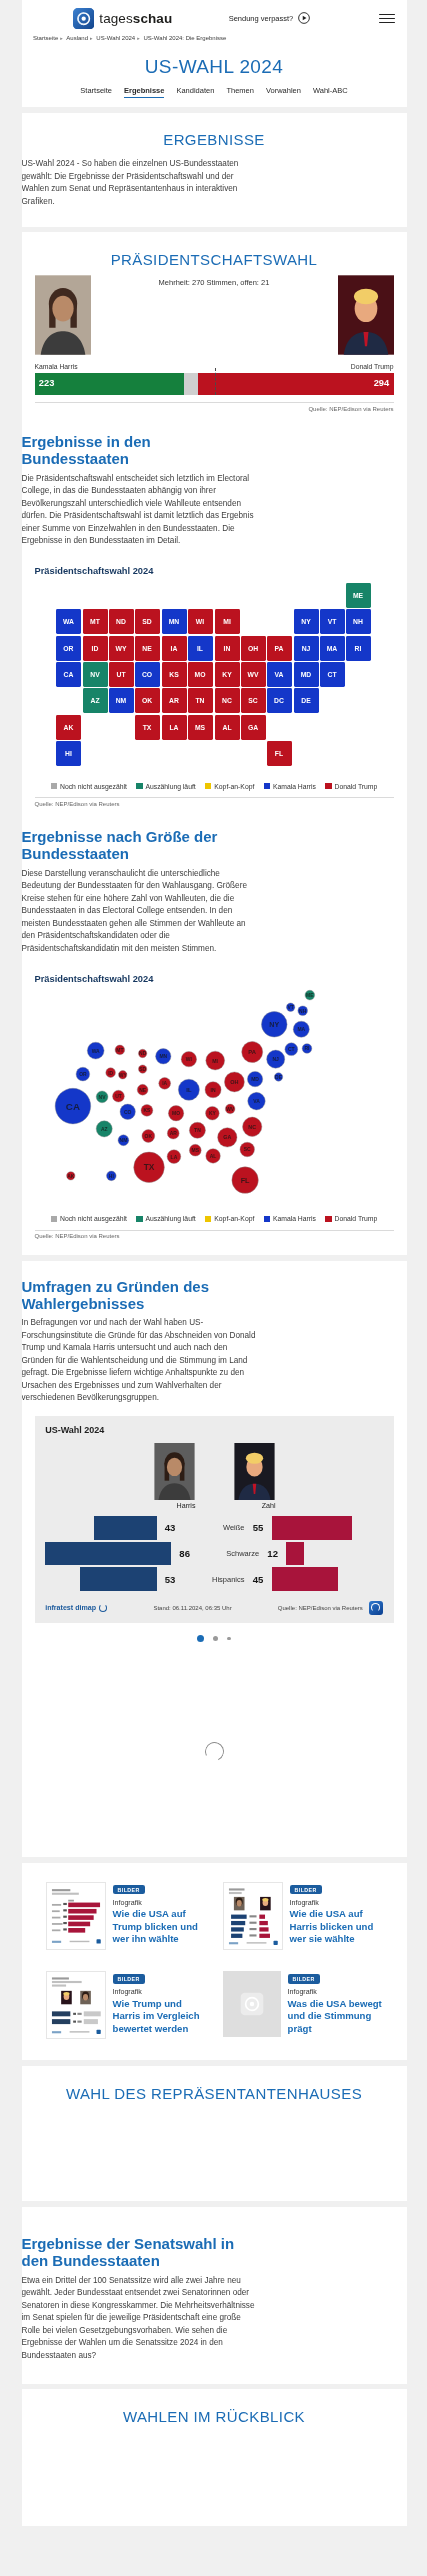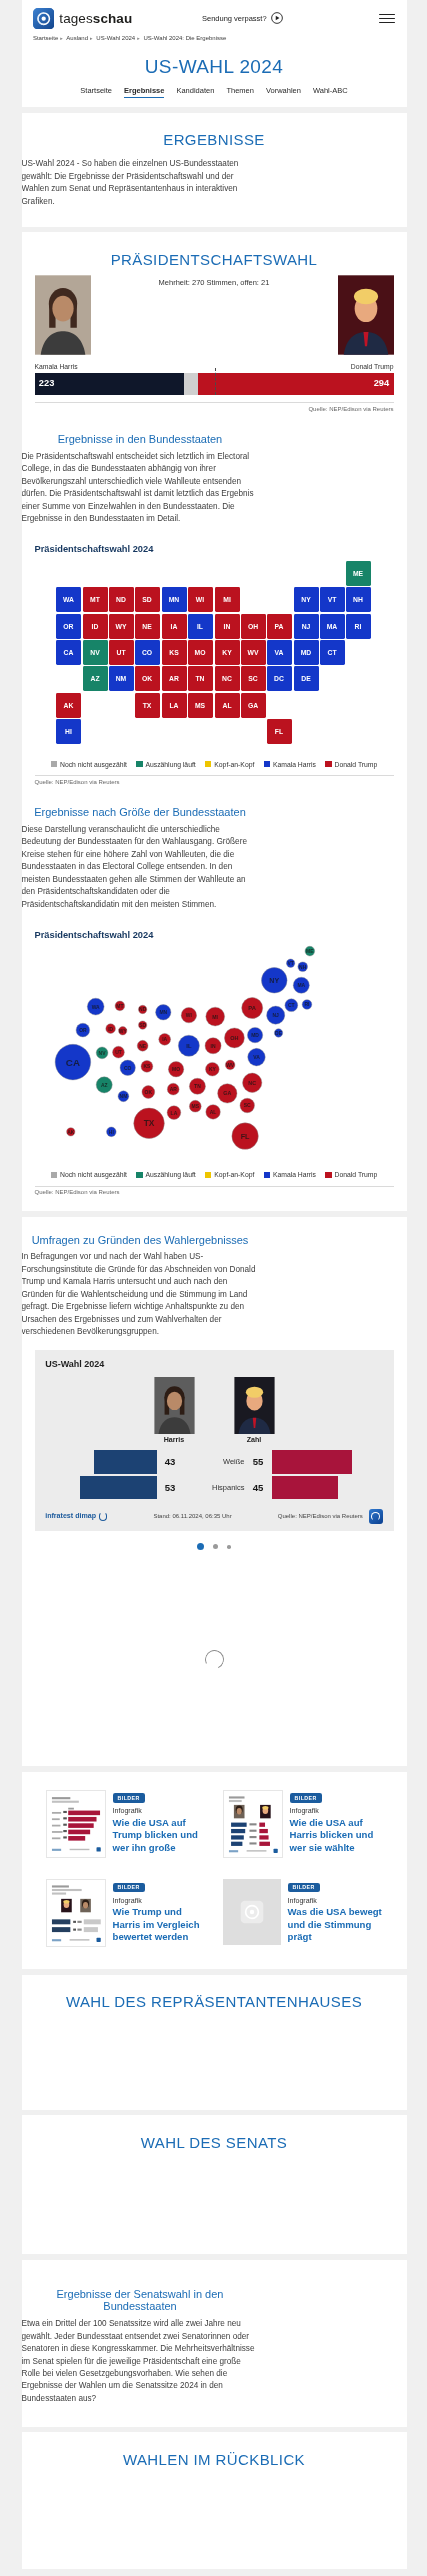--- a/index.html
+++ b/index.html
@@ -1,39 +1,39 @@
 <!DOCTYPE html>
 <html style="font-size:11.4px"><head>
 <meta charset="utf-8">
 <style>
   html,body{margin:0;padding:0;background:#f0f0f0;font-family:"Liberation Sans",sans-serif;}
   .page{width:428px;margin:0 auto;background:#f0f0f0;padding-bottom:0;}
   .card{width:385px;margin:0 auto 5.7px;background:#fff;position:relative;overflow:hidden;}
   a{text-decoration:none;color:inherit;}
 
   
-  .topbar{display:flex;align-items:center;padding:7.8px 11.4px 3.6px;}
+  .topbar{display:flex;align-items:center;padding:7.8px 11.4px 3.6px;margin-left:40px;}
   .brand{display:flex;align-items:center;gap:5px;cursor:pointer;}
   .brand-text{font-size:13.5px;color:#1d1d1b;letter-spacing:0.1px;}
   .brand-text b{font-weight:700;}
   .missed{margin-left:auto;margin-right:auto;display:flex;align-items:center;gap:4.3px;font-size:7.5px;color:#222;cursor:pointer;padding-left:21.4px;}
   .burger{width:15.7px;display:flex;flex-direction:column;gap:2.9px;cursor:pointer;margin-left:auto;}
   .burger span{display:block;height:1.4px;background:#222;border-radius:0.7px;}
   .breadcrumb{padding:2.1px 11.4px 6.4px;font-size:6px;color:#3c3c3c;}
   .breadcrumb .sep{color:#888;margin:0 2.1px;font-size:5px;}
   .pagetitle{margin:8.6px 0 7.1px;text-align:center;color:#1b6cb5;font-size:19px;font-weight:500;letter-spacing:0.4px;}
   .tabs{display:flex;justify-content:center;gap:12px;padding:1.4px 0 8.6px;font-size:7.5px;color:#2a2a2a;}
   .tab{padding-bottom:2.1px;cursor:pointer;}
   .tab.active{font-weight:700;border-bottom:1.4px solid #1b6cb5;}
 
   
   .h-big{margin:0;padding:18.5px 0 4.3px;text-align:center;color:#1b6cb5;font-size:15px;font-weight:500;letter-spacing:0.4px;}
   .indent{margin-left:73px;width:237px;}
   .body-text{font-size:8.2px;line-height:1.52;color:#3d3d3d;margin:5.7px 0 0;}
-  .sub{color:#1b6cb5;font-size:11px;font-weight:400;margin:21.4px 0 1.4px;text-align:center;}
+  .sub{color:#1b6cb5;font-size:15px;font-weight:700;margin:21.4px 0 1.4px;}
   .chart-label{font-weight:700;color:#16375f;font-size:9.3px;margin:18.5px 13px 4.3px;}
   .hr{border-top:0.7px solid #dadada;margin:7.1px 13px 2.9px;}
   .source{font-size:6px;color:#666;margin:1.4px 13px 0;}
   .source.right{text-align:right;}
   .legend{display:flex;justify-content:center;align-items:center;gap:9.3px;margin:8.6px 0 5.7px;font-size:6.8px;color:#333;flex-wrap:wrap;}
   .legend .li{display:flex;align-items:center;gap:2.9px;}
   .legend .sw{width:6.4px;height:6.4px;display:inline-block;}
 
   
   .hero{position:relative;height:87px;margin:2.9px 13px 0;}
@@ -54,21 +54,21 @@
   
   .bubblewrap{margin:1.4px 0 0;}
 
   
   .gbox{margin:11.4px 13px 0;background:#ececec;padding:9.3px 10.7px 7.8px;}
   .gbox .kicker{font-size:9px;font-weight:700;color:#1f1f1f;}
   .gbox .gtitle{font-size:13px;color:#1f1f1f;margin-top:2.1px;}
   .gphotos{display:flex;justify-content:center;gap:37px;margin-top:7.1px;}
   .gphotos figure{margin:0;width:43px;height:57px;overflow:hidden;}
   .gnames{display:flex;justify-content:center;gap:37px;font-size:7.1px;color:#222;margin:2.9px 0 5.7px;}
-  .gnames span{width:43px;text-align:center;font-weight:bold;}
+  .gnames span{width:43px;text-align:right;}
   .demo-row{display:flex;align-items:center;margin:2.1px 0;}
   .dz{flex:1;display:flex;}
   .dz.l{justify-content:flex-end;} .dz.r{justify-content:flex-start;}
   .dbar{height:23.5px;}
   .dnum{width:27px;text-align:center;font-size:9.6px;font-weight:700;color:#161616;}
   .dlab{width:61px;text-align:right;font-size:7.5px;color:#333;}
   .gfoot{display:flex;align-items:center;margin-top:10px;font-size:6px;color:#444;gap:5.7px;}
   .provider{color:#1c5a9c;font-weight:700;font-size:7.1px;display:flex;align-items:center;gap:2.9px;}
   .provider .pc{width:6.4px;height:6.4px;border:1.8px solid #1c5a9c;border-top-color:transparent;border-radius:50%;display:inline-block;}
   .gfoot .mid{flex:1;text-align:center;}
@@ -178,21 +178,21 @@
           <path d="M36 80 L43 80 L41 100 L38 100 Z" fill="#c01325"></path>
         </svg>
       </figure>
       <div class="note">Mehrheit: 270 Stimmen, offen: 21</div>
     </div>
     <div class="names">
       <span>Kamala Harris</span>
       <span>Donald Trump</span>
     </div>
     <div class="ebar">
-      <div class="seg num l" id="seg-harris" style="width: 41.4498%; background: #0f172a;">223</div>
+      <div class="seg num l" id="seg-harris" style="width: 41.4498%; background: #15803d;">223</div>
       <div class="seg" id="seg-open" style="width: 3.90335%; background: rgb(207, 207, 207);"></div>
       <div class="seg num r" id="seg-trump" style="width: 54.6468%; background: rgb(187, 18, 31);">294</div>
       <div class="majline" id="majline" style="left: 50.1859%;"></div>
     </div>
     <div class="hr"></div>
     <div class="source right">Quelle: NEP/Edison via Reuters</div>
 
     <h3 class="sub indent">Ergebnisse in den Bundesstaaten</h3>
     <p class="body-text indent">Die Präsidentschaftswahl entscheidet sich letztlich im Electoral College, in das die Bundesstaaten abhängig von ihrer Bevölkerungszahl unterschiedlich viele Wahlleute entsenden dürfen. Die Präsidentschaftswahl ist damit letztlich das Ergebnis einer Summe von Einzelwahlen in den Bundesstaaten. Die Ergebnisse in den Bundesstaaten im Detail.</p>
 
@@ -447,20 +447,31 @@
             </div>
             <div class="dnum">43</div>
             <div class="dlab">Weiße</div>
             <div class="dnum">55</div>
             <div class="dz r">
               <div class="dbar" style="width: 80px; background: rgb(168, 20, 59);"></div>
             </div>
           </div>
           <div class="demo-row">
             <div class="dz l">
+              <div class="dbar" style="width: 126px; background: rgb(28, 66, 115);"></div>
+            </div>
+            <div class="dnum">86</div>
+            <div class="dlab">Schwarze</div>
+            <div class="dnum">12</div>
+            <div class="dz r">
+              <div class="dbar" style="width: 17.5px; background: rgb(168, 20, 59);"></div>
+            </div>
+          </div>
+          <div class="demo-row">
+            <div class="dz l">
               <div class="dbar" style="width: 77px; background: rgb(28, 66, 115);"></div>
             </div>
             <div class="dnum">53</div>
             <div class="dlab">Hispanics</div>
             <div class="dnum">45</div>
             <div class="dz r">
               <div class="dbar" style="width: 66px; background: rgb(168, 20, 59);"></div>
             </div>
           </div>
         </div>
@@ -512,21 +523,21 @@
           <rect x="7" y="65" width="12" height="2.5" fill="#aaa"></rect>
             <rect x="23" y="63.5" width="5" height="3" fill="#555"></rect>
             <rect x="30" y="63" width="24" height="6.5" fill="#a8153a"></rect>
           <rect x="7" y="81" width="13" height="3" fill="#7ba2c6"></rect>
             <rect x="32" y="81" width="28" height="2" fill="#bbb"></rect>
             <rect x="70" y="79" width="6" height="6" rx="1" fill="#1b5c9e"></rect>
         </svg>
         <div class="tmeta">
           <span class="badge">BILDER</span>
           <div class="tkicker">Infografik</div>
-          <div class="ttitle">Wie die USA auf Trump blicken und wer ihn große</div>
+          <div class="ttitle">Wie die USA auf Trump blicken und wer ihn wählte</div>
         </div>
       </div>
 
       <div class="teaser">
         <svg class="thumb" viewBox="0 0 82 92">
           <rect width="82" height="92" fill="#fff"></rect>
           <rect x="7" y="7" width="22" height="3" fill="#9a9a9a"></rect>
             <rect x="7" y="12" width="18" height="3" fill="#c0c0c0"></rect>
           <rect x="14" y="19" width="15" height="19" fill="#6e6257"></rect>
             <ellipse cx="21.5" cy="26" rx="5" ry="6" fill="#2d1d15"></ellipse>
@@ -602,23 +613,20 @@
         </div>
       </div>
 
     </div>
   </section>
 
   <section class="card empty190">
     <h2 class="h-big">WAHL DES REPRÄSENTANTENHAUSES</h2>
   </section>
 
-  <section class="card empty195">
-    <h2 class="h-big">WAHL DES SENATS</h2>
-  </section>
 
   <section class="card senatcard">
     <h3 class="sub indent" style="margin-top:10px;">Ergebnisse der Senatswahl in den Bundesstaaten</h3>
     <p class="body-text indent">Etwa ein Drittel der 100 Senatssitze wird alle zwei Jahre neu gewählt. Jeder Bundesstaat entsendet zwei Senatorinnen oder Senatoren in diese Kongresskammer. Die Mehrheitsverhältnisse im Senat spielen für die jeweilige Präsidentschaft eine große Rolle bei vielen Gesetzgebungsvorhaben. Wie sehen die Ergebnisse der Wahlen um die Senatssitze 2024 in den Bundesstaaten aus?</p>
   </section>
 
   <section class="card empty192">
     <h2 class="h-big">WAHLEN IM RÜCKBLICK</h2>
   </section>
 

